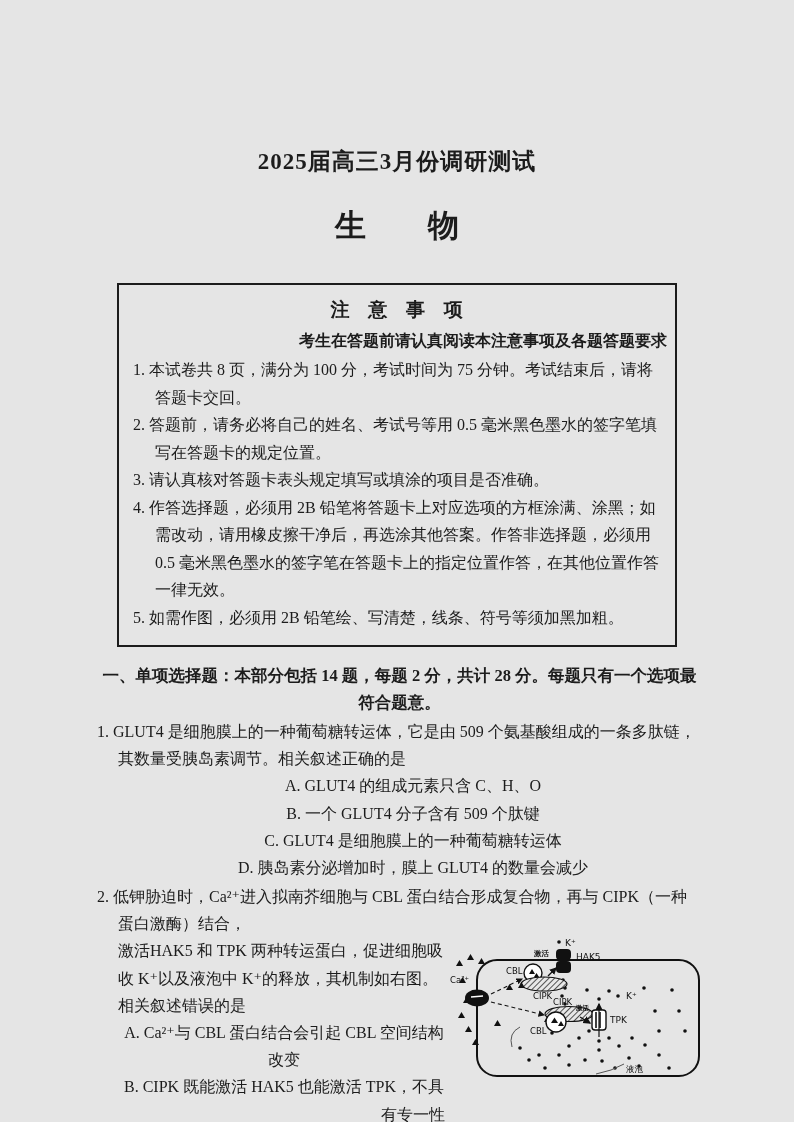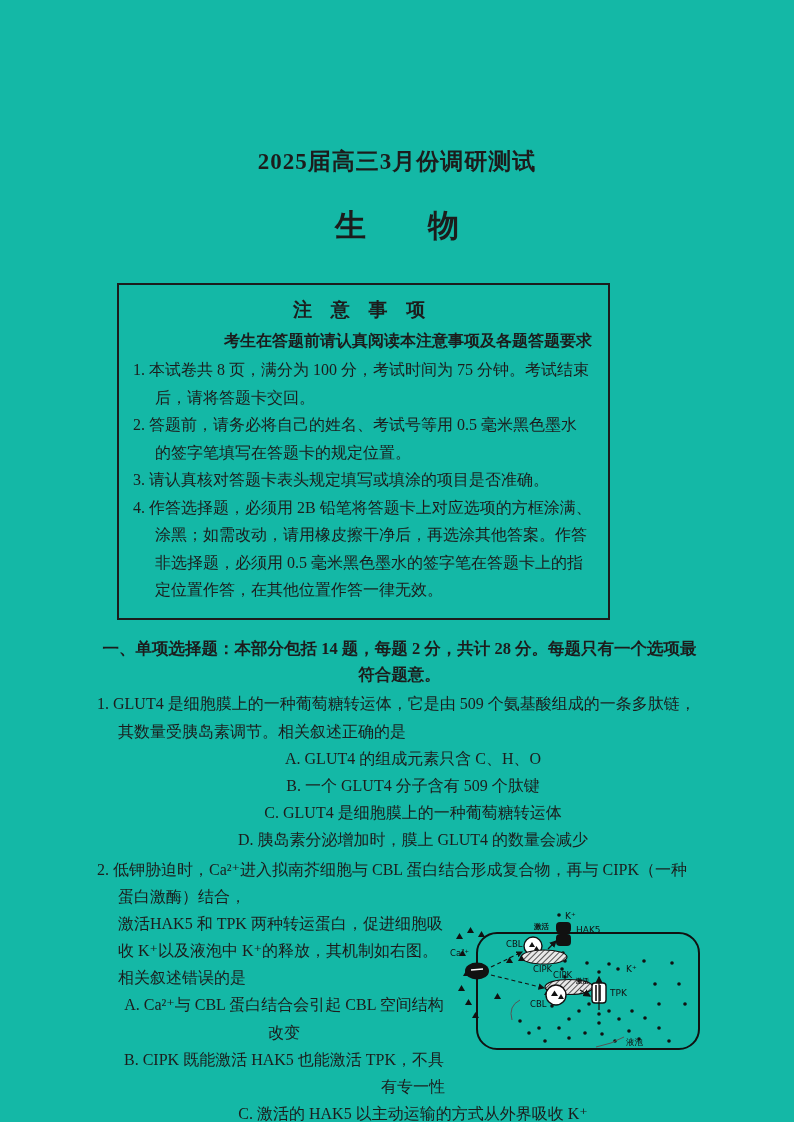--- a/index.html
+++ b/index.html
@@ -2,37 +2,37 @@
 <html><head>
 <meta charset="utf-8">
 <style>
   html,body{margin:0;padding:0;}
   body{
     width:794px;height:1122px;background:#ffffff;
     font-family:"Liberation Serif","DejaVu Serif",serif;
     color:#1c1c1c;
     -webkit-font-smoothing:antialiased;
   }
-  .page{position:relative;width:794px;height:1122px;overflow:hidden;background:#14b8a6;}
+  .page{position:relative;width:794px;height:1122px;overflow:hidden;background:#e5e5e5;}
 
   .exam-title{
     padding-top:146px;text-align:center;
     font-size:23px;font-weight:600;letter-spacing:1px;
   }
   .subject-title{
     margin-top:28px;text-align:center;
     font-size:31px;font-weight:700;
   }
 
   .notice-box{
     box-sizing:border-box;
     margin:36px auto 0 117px;
-    width:493px;
+    width:560px;
     border:2px solid #1c1c1c;
-    padding:8px 16px 14px 14px;
+    padding:8px 8px 14px 14px;
   }
   .notice-title{
     text-align:center;font-size:19px;font-weight:700;letter-spacing:7px;
     margin:4px 0 8px 0;
   }
   .notice-intro{
     font-size:16px;font-weight:700;margin:2px 0 4px 16px;text-align:right;
   }
   .notice-item{
     font-size:16px;line-height:1.72;
@@ -63,20 +63,21 @@
   <div class="exam-title">2025届高三3月份调研测试</div>
   <div class="subject-title">生　　物</div>
 
   <div class="notice-box">
     <div class="notice-title">注 意 事 项</div>
     <div class="notice-intro">考生在答题前请认真阅读本注意事项及各题答题要求</div>
     <div class="notice-item">1. 本试卷共 8 页，满分为 100 分，考试时间为 75 分钟。考试结束后，请将答题卡交回。</div>
     <div class="notice-item">2. 答题前，请务必将自己的姓名、考试号等用 0.5 毫米黑色墨水的签字笔填写在答题卡的规定位置。</div>
     <div class="notice-item">3. 请认真核对答题卡表头规定填写或填涂的项目是否准确。</div>
     <div class="notice-item">4. 作答选择题，必须用 2B 铅笔将答题卡上对应选项的方框涂满、涂黑；如需改动，请用橡皮擦干净后，再选涂其他答案。作答非选择题，必须用 0.5 毫米黑色墨水的签字笔在答题卡上的指定位置作答，在其他位置作答一律无效。</div>
+    <div class="notice-item">5. 如需作图，必须用 2B 铅笔绘、写清楚，线条、符号等须加黑加粗。</div>
   </div>
 
   <div class="main">
 
     <div class="section-heading">一、单项选择题：本部分包括 14 题，每题 2 分，共计 28 分。每题只有一个选项最符合题意。</div>
 
     <div class="question">
       <div class="q-stem"><span>1.</span> <span>GLUT4 是细胞膜上的一种葡萄糖转运体，它是由 509 个氨基酸组成的一条多肽链，其数量受胰岛素调节。相关叙述正确的是</span></div>
       <div class="option">A. GLUT4 的组成元素只含 C、H、O</div>
       <div class="option">B. 一个 GLUT4 分子含有 509 个肽键</div>

